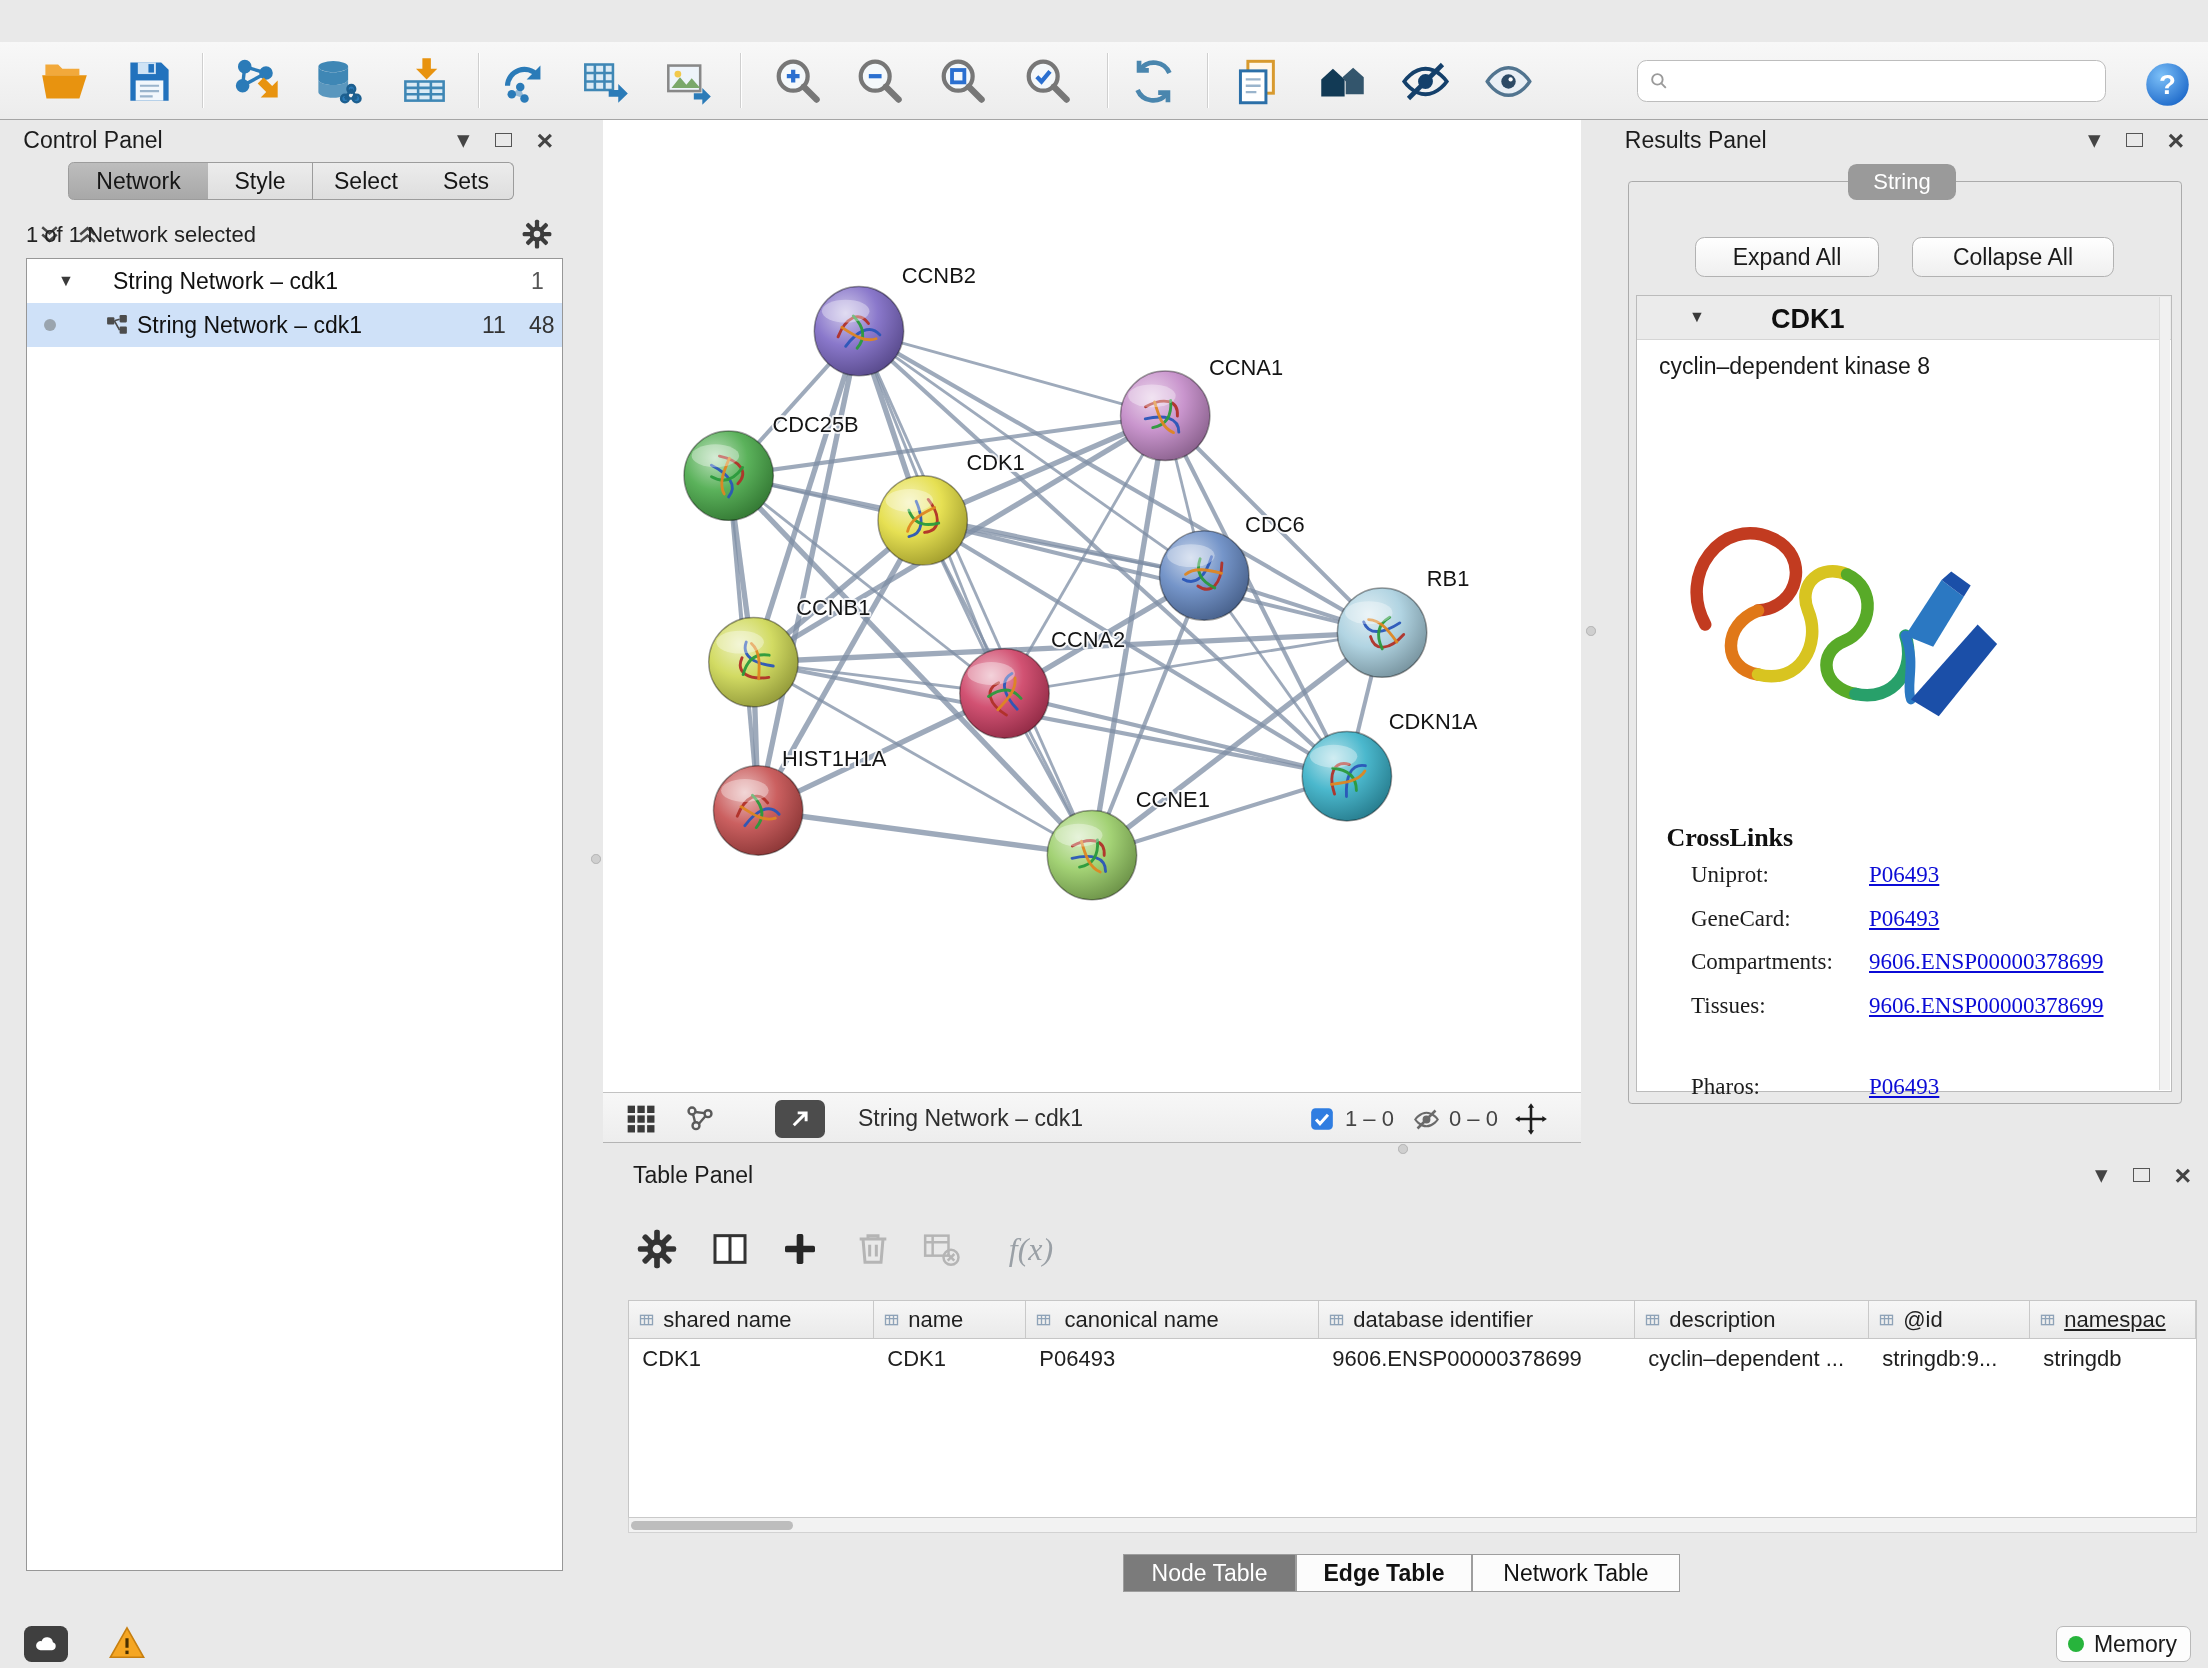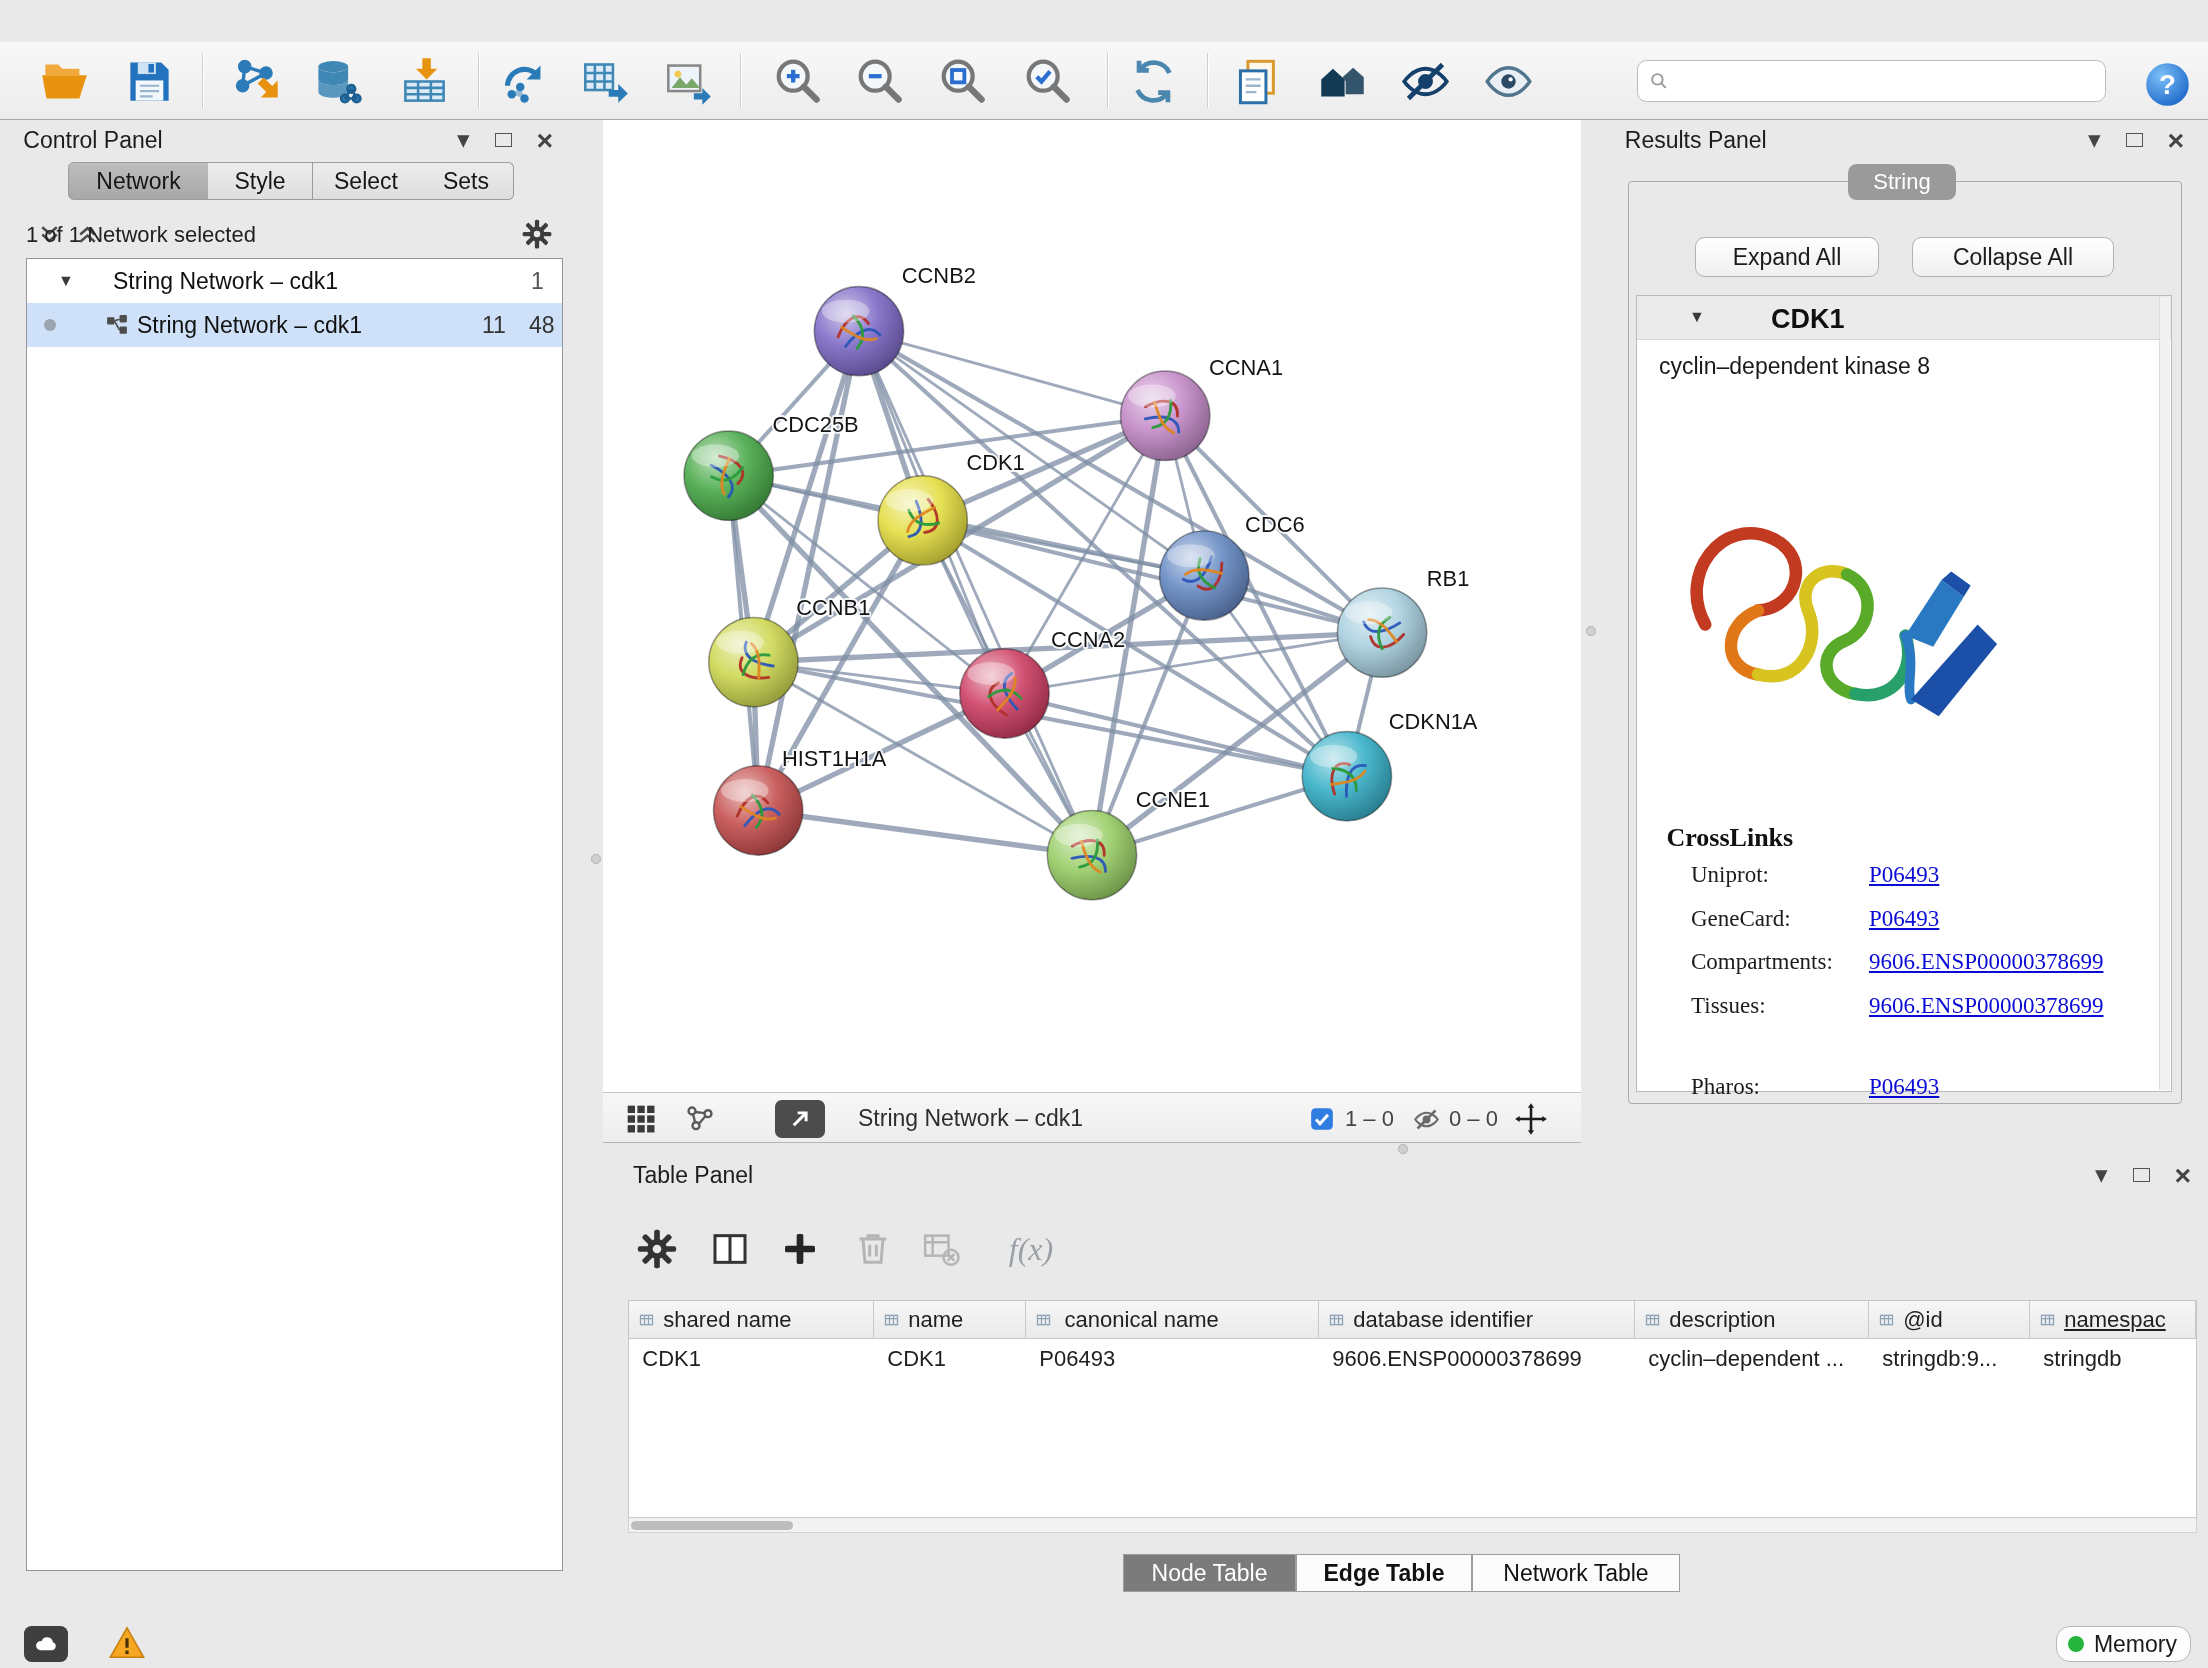--- a/index.html
+++ b/index.html
@@ -52,21 +52,21 @@
 .th{display:flex;align-items:center;gap:7.6px;padding-left:7.6px;font-size:22px;color:#1f1f1f;border-right:1px solid #c9c9c9;overflow:hidden;white-space:nowrap;}
 .tbody{position:absolute;left:15px;top:184px;width:1569px;height:179px;background:#ffffff;border:1px solid #c6c6c6;border-top:none;}
 .trow{display:flex;height:40px;align-items:center;}
 .td{padding-left:13.3px;font-size:22px;color:#202020;overflow:hidden;white-space:nowrap;}
 .hscroll{position:absolute;left:15px;top:362px;width:1569px;height:16px;background:#f2f2f2;border:1px solid #d2d2d2;border-top:1px solid #c9c9c9;}
 .hthumb{position:absolute;left:1.9px;top:2.9px;width:162px;height:9.5px;border-radius:4.8px;background:#bdbdbd;}
 .btab{position:absolute;top:399px;height:38px;display:flex;align-items:center;justify-content:center;font-size:23px;border:1px solid #9e9e9e;background:#fcfcfc;color:#111;}
 .btab.selected{background:#7b7b7b;color:#fff;}
 
 .statusbar{position:absolute;left:0;top:1609px;width:2208px;height:59px;}
-.memory{position:absolute;left:2056px;top:17px;width:135px;height:36px;background:#fdfdfd;border:1px solid #b9b9b9;border-radius:14px;display:flex;align-items:center;gap:9.5px;padding-left:11.4px;font-size:23px;color:#1a1a1a;}
+.memory{position:absolute;left:2056px;top:17px;width:135px;height:36px;background:#fdfdfd;border:1px solid #b9b9b9;border-radius:7px;display:flex;align-items:center;gap:9.5px;padding-left:11.4px;font-size:23px;color:#1a1a1a;}
 .dot-handle{position:absolute;width:9.5px;height:9.5px;border-radius:50%;background:#cfcfcf;border:1px solid #b2b2b2;}
 .hdr-icons{position:absolute;display:flex;align-items:center;gap:25px;}
 </style>
 </head>
 <body>
 
 <div id="root">
 
 
   <div class="toolbar">

